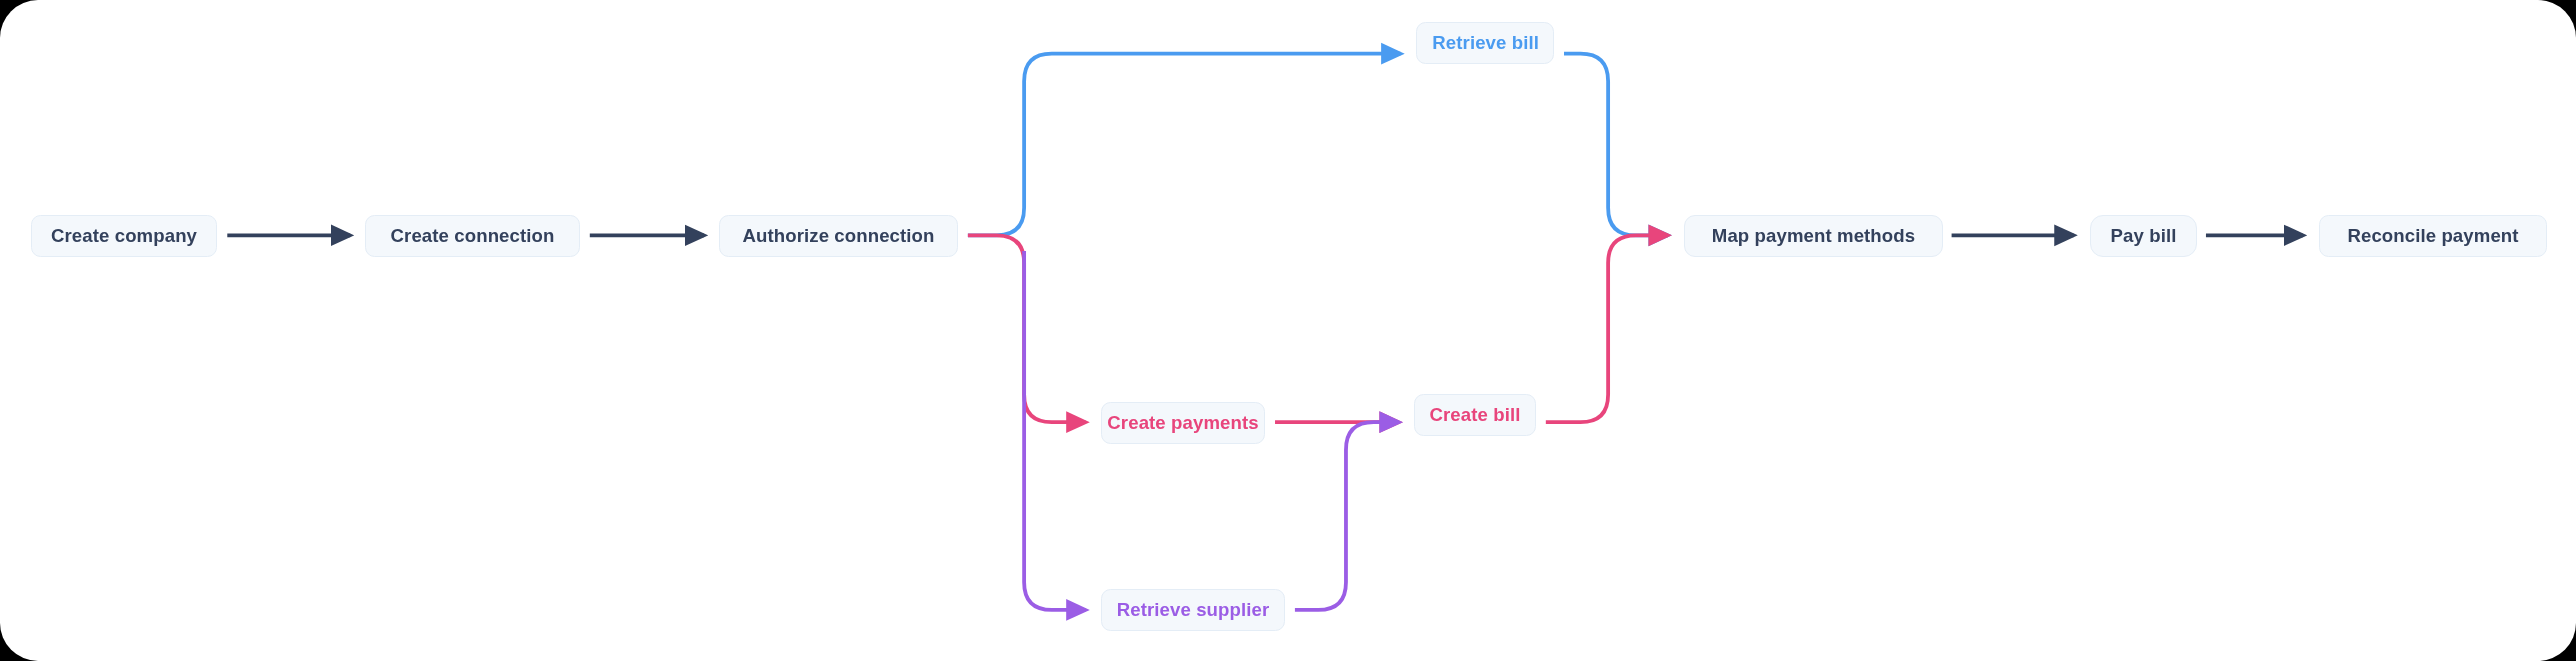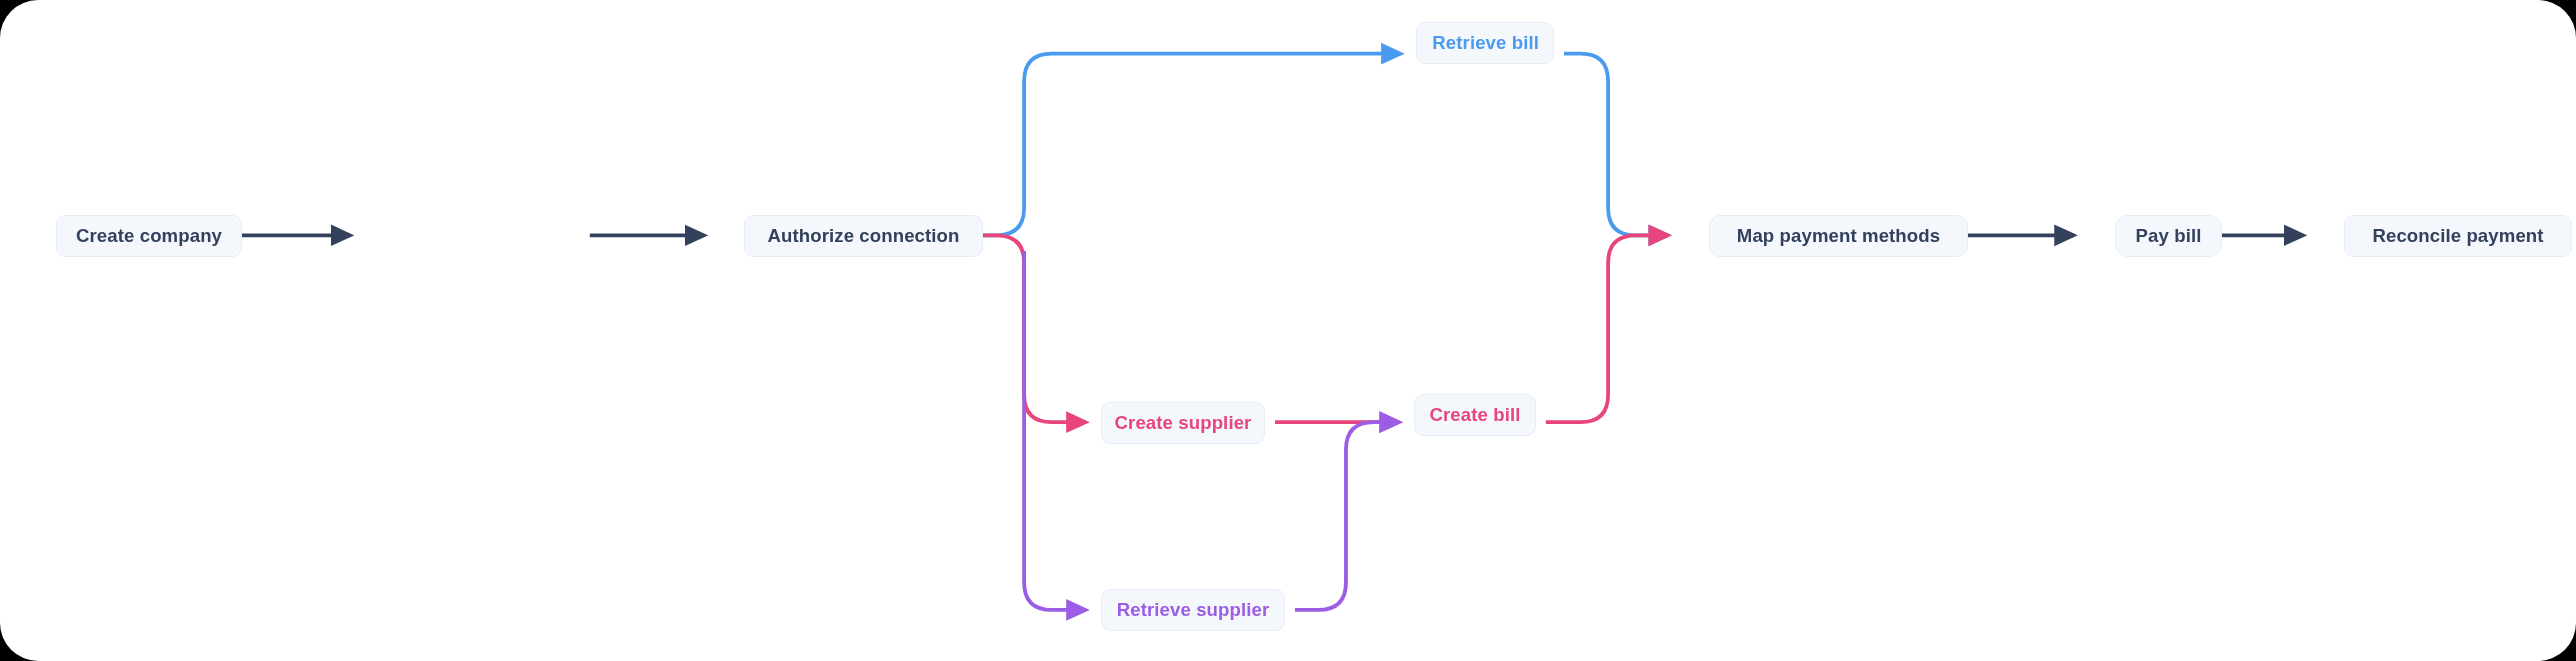--- a/index.html
+++ b/index.html
@@ -37,21 +37,21 @@
     background: #f4f8fc;
     border: 0.9px solid #e4edf6;
     border-radius: 9.5px;
     height: 42px;
     padding: 0 14.7px;
     font-size: 18.6px;
     font-weight: 700;
     letter-spacing: 0.1px;
     white-space: nowrap;
   }
-  .node-default { color: #33415c; margin-left: 25px; }
+  .node-default { color: #33415c; }
   .node-blue    { color: #4a9bf0; }
   .node-pink    { color: #e8457c; }
   .node-purple  { color: #9b5de5; }
 </style>
 </head>
 <body>
 
 <div id="canvas">
 
   <svg id="edges" viewBox="0 0 2976 764" xmlns="http://www.w3.org/2000/svg">
@@ -92,31 +92,34 @@
       <path d="M 2255 272 L 2396 272" stroke="#33415c" marker-end="url(#ah-dark)"></path>
 
       <path d="M 2549 272 L 2661 272" stroke="#33415c" marker-end="url(#ah-dark)"></path>
     </g>
   </svg>
 
   <div class="node node-default" style="left:31px; top:215px; width:186px;">
     <span>Create company</span>
   </div>
 
+  <div class="node node-default" style="left:365px; top:215px; width:215px;">
+    <span>Create connection</span>
+  </div>
 
   <div class="node node-default" style="left:719px; top:215px; width:239px;">
     <span>Authorize connection</span>
   </div>
 
   <div class="node node-blue" style="left:1416px; top:21.6px; width:138px;padding-left:16px;">
     <span>Retrieve bill</span>
   </div>
 
   <div class="node node-pink" style="left:1101px; top:402px; width:164px;">
-    <span>Create supplier</span>
+    <span>Create payments</span>
   </div>
 
   <div class="node node-pink" style="left:1414px; top:394px; width:122px;">
     <span>Create bill</span>
   </div>
 
   <div class="node node-purple" style="left:1101px; top:589px; width:184px;">
     <span>Retrieve supplier</span>
   </div>
 

